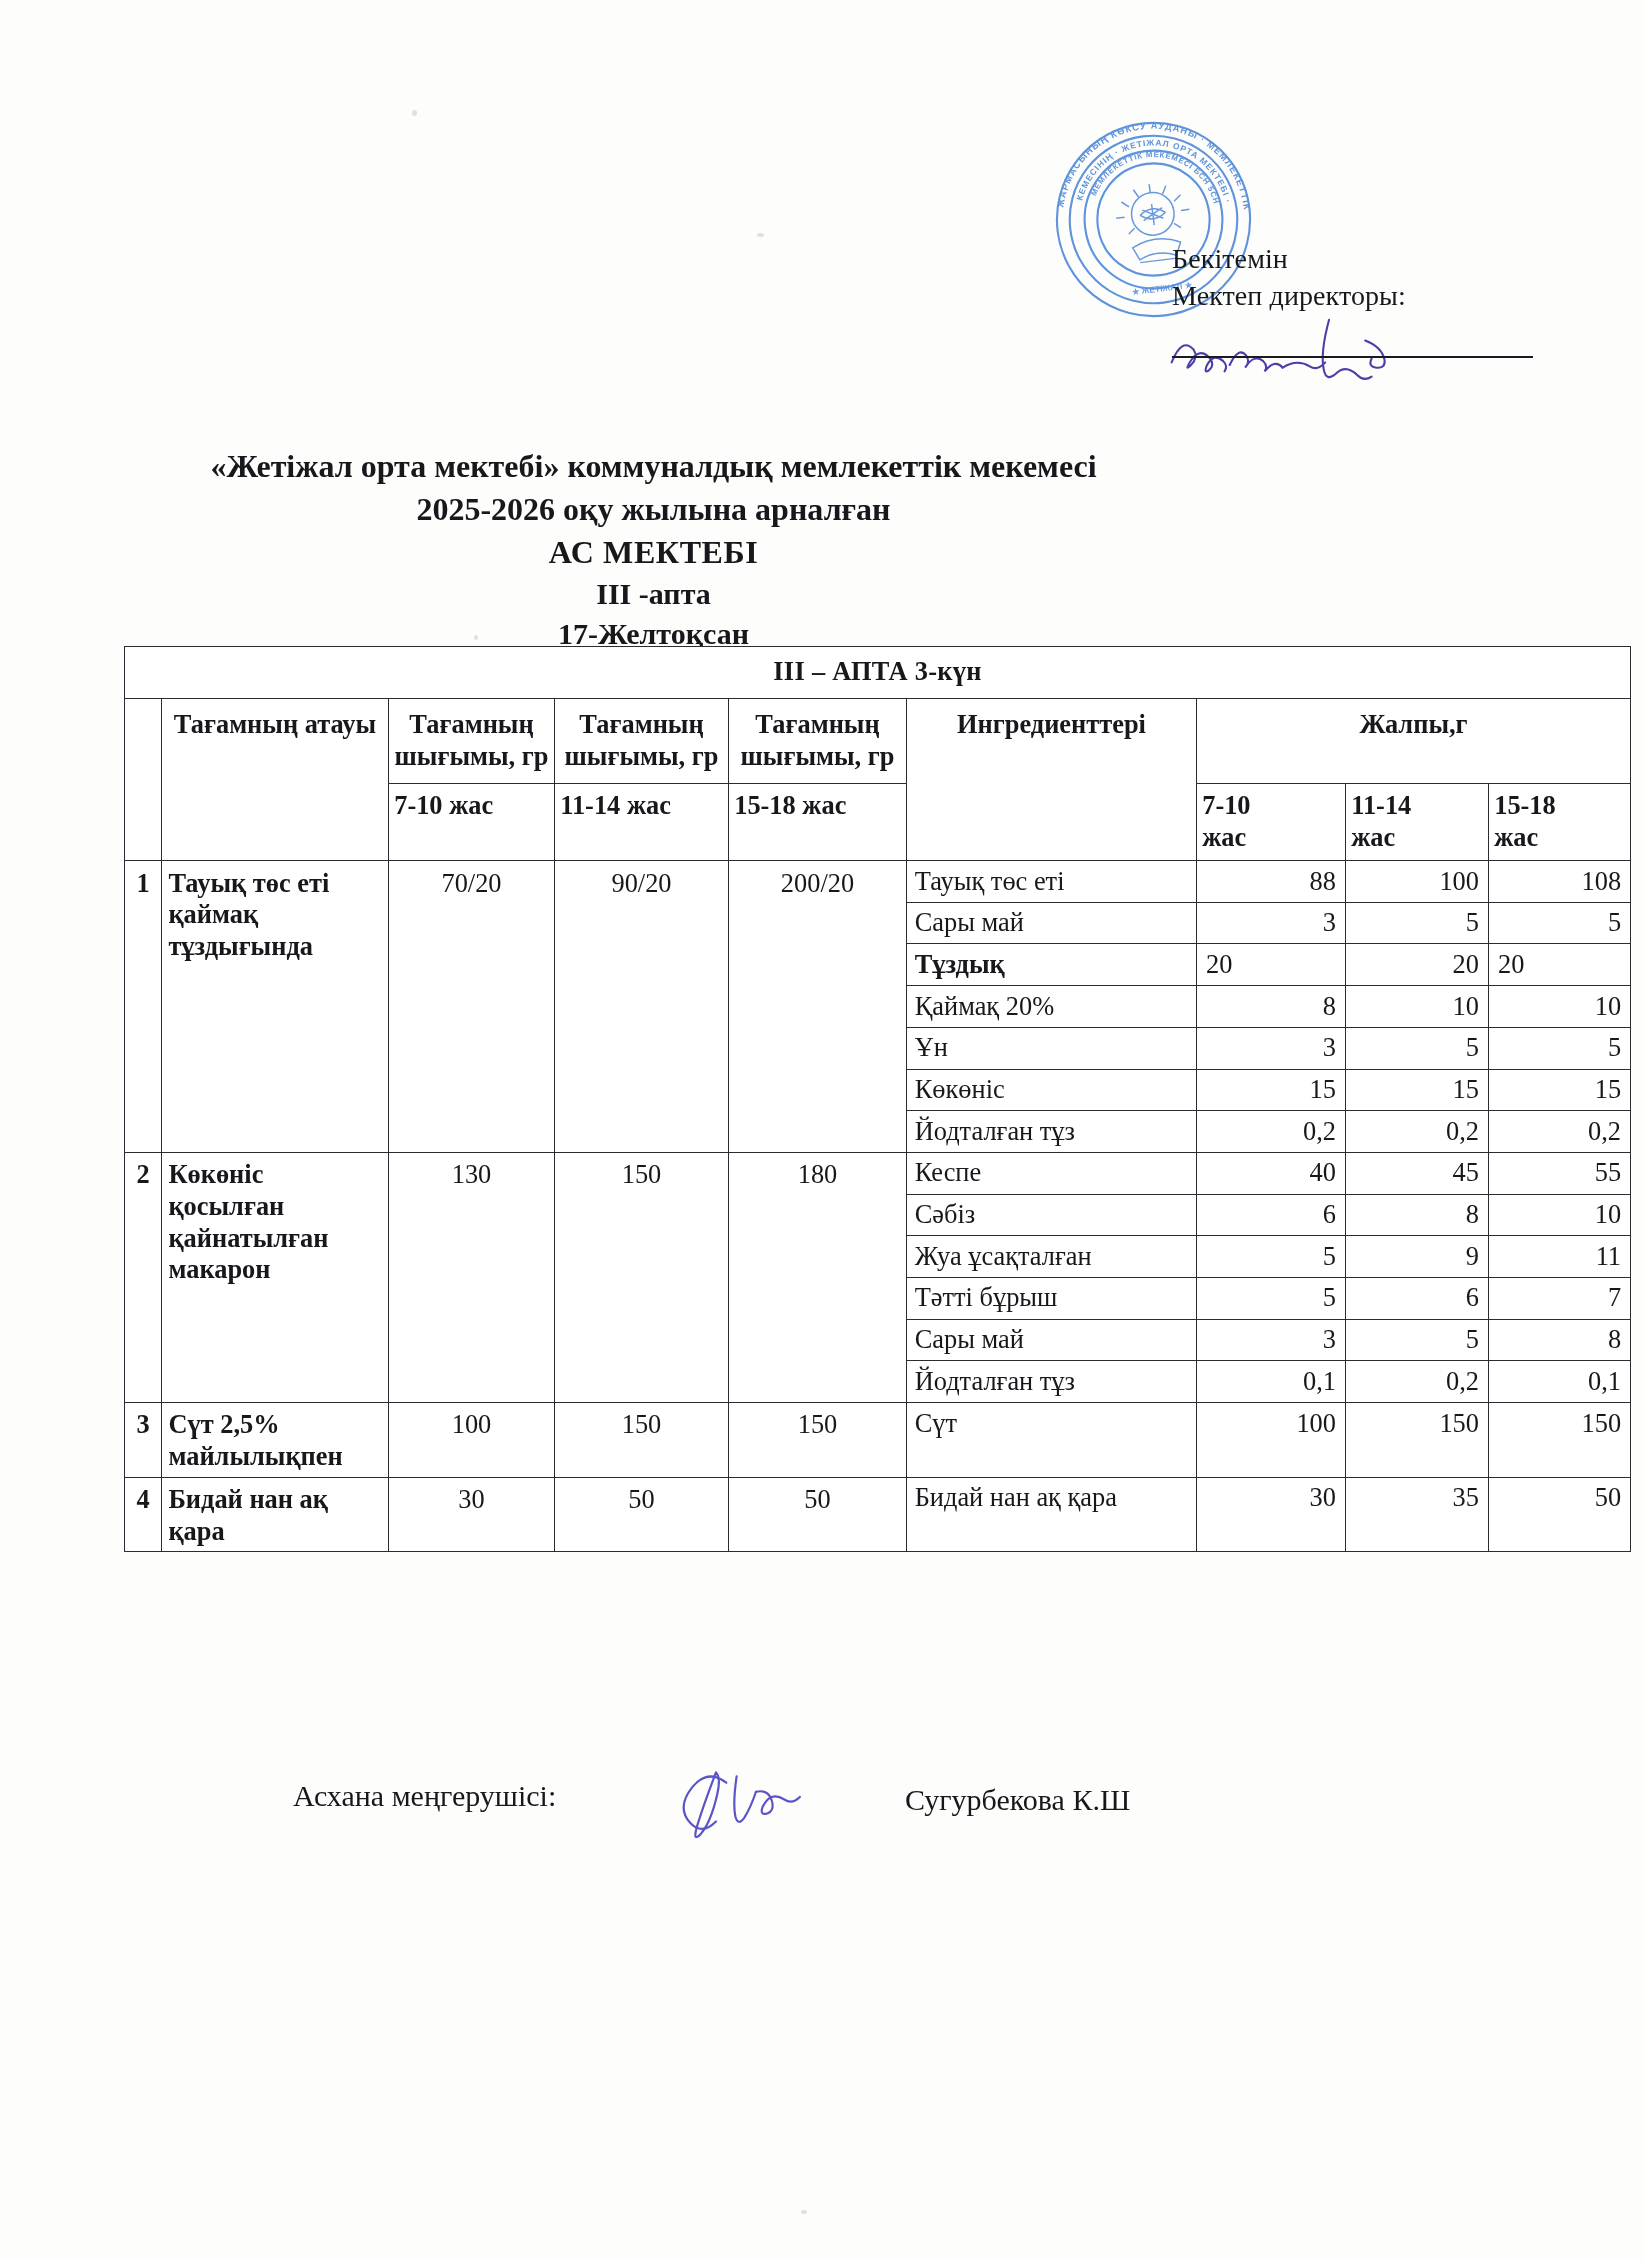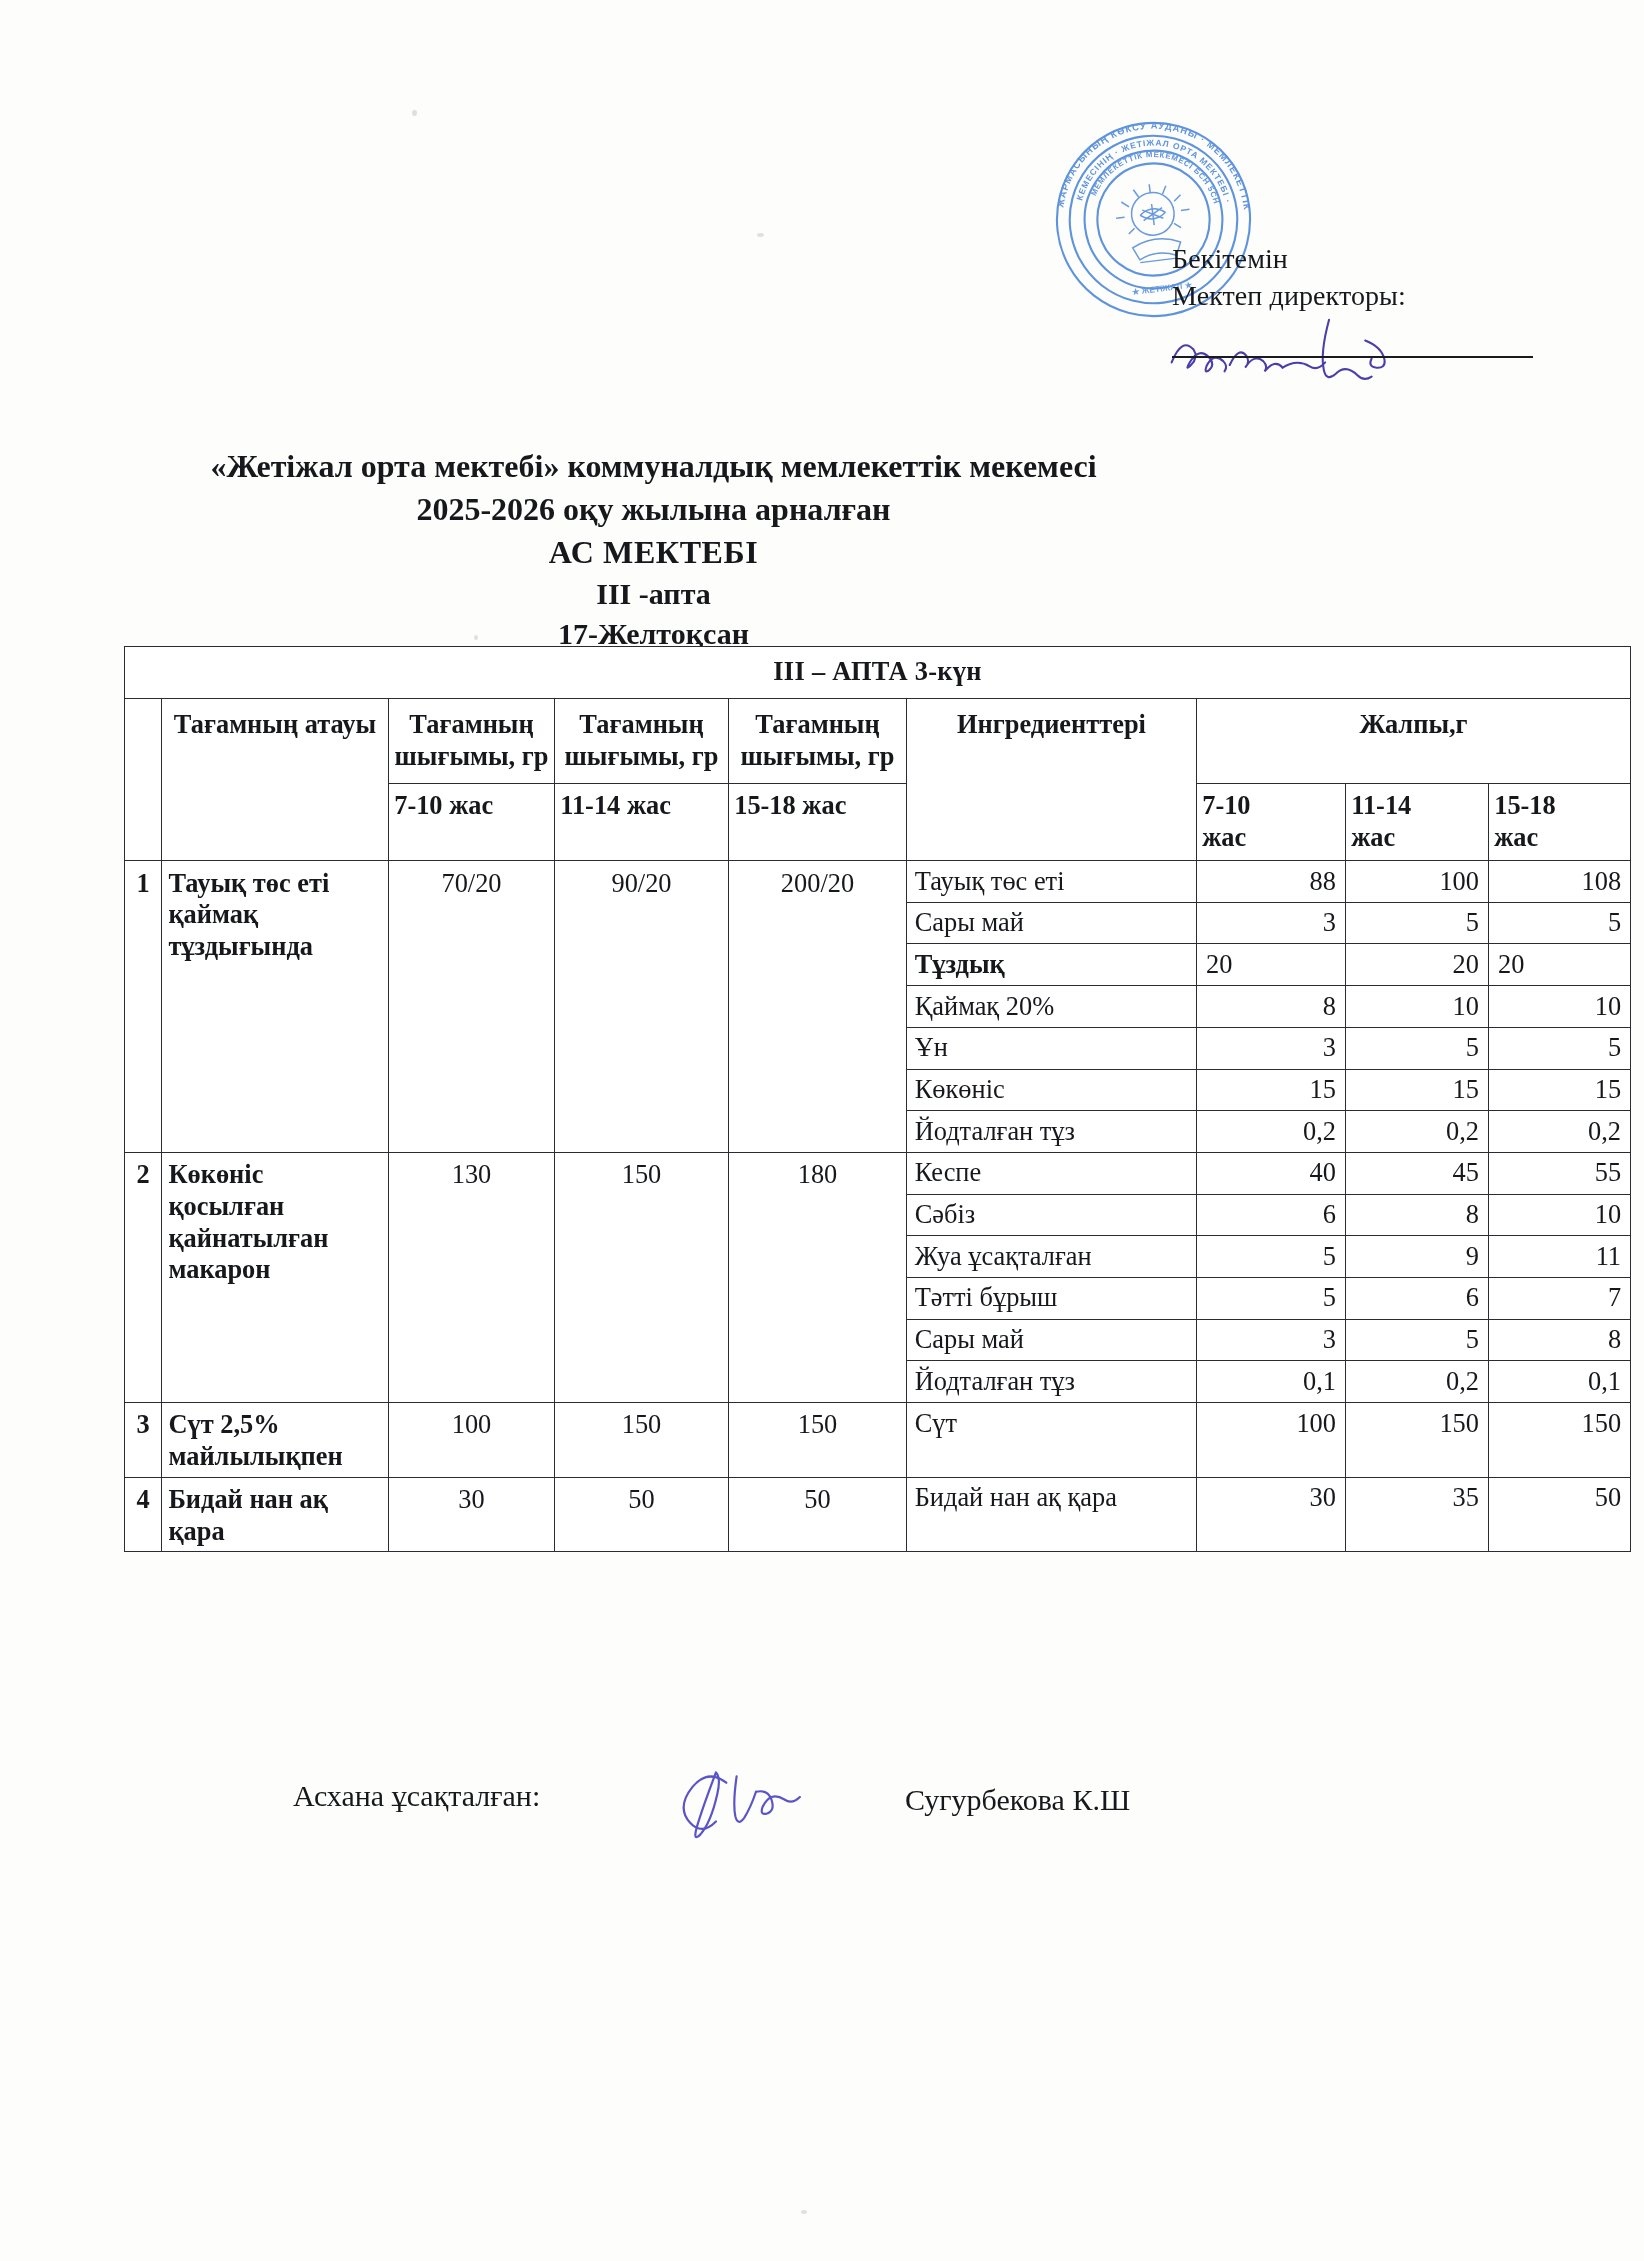--- a/index.html
+++ b/index.html
@@ -331,21 +331,21 @@
             <td class="ing">Бидай нан ақ қара</td>
             <td class="gv">30</td>
             <td class="gv">35</td>
             <td class="gv">50</td>
           </tr>
         </tbody>
     </table>
   </div>
 
   <div class="footer">
-    <div class="lbl">Асхана ұсақталған:</div>
+    <div class="lbl">Асхана меңгерушісі:</div>
     <div class="sig-chef">
       <svg viewBox="0 0 330 130" xmlns="http://www.w3.org/2000/svg">
         <g fill="none" stroke="#5b54c8" stroke-width="3.4" stroke-linecap="round">
           <path d="M112 46 q-28 -22 -52 6 q-26 32 -4 56 q18 20 40 -2"></path>
           <path d="M96 30 q-22 58 -30 86 q-6 22 6 10 q16 -18 26 -62 q6 -26 -2 -34"></path>
           <path d="M128 36 q-6 42 -2 62 q4 16 14 2 q10 -16 18 -40"></path>
           <path d="M158 60 q18 -4 24 12 q6 18 -8 22 q-10 2 -6 -10 q12 -26 34 -12 q12 8 24 -4"></path>
         </g>
       </svg>
     </div>

